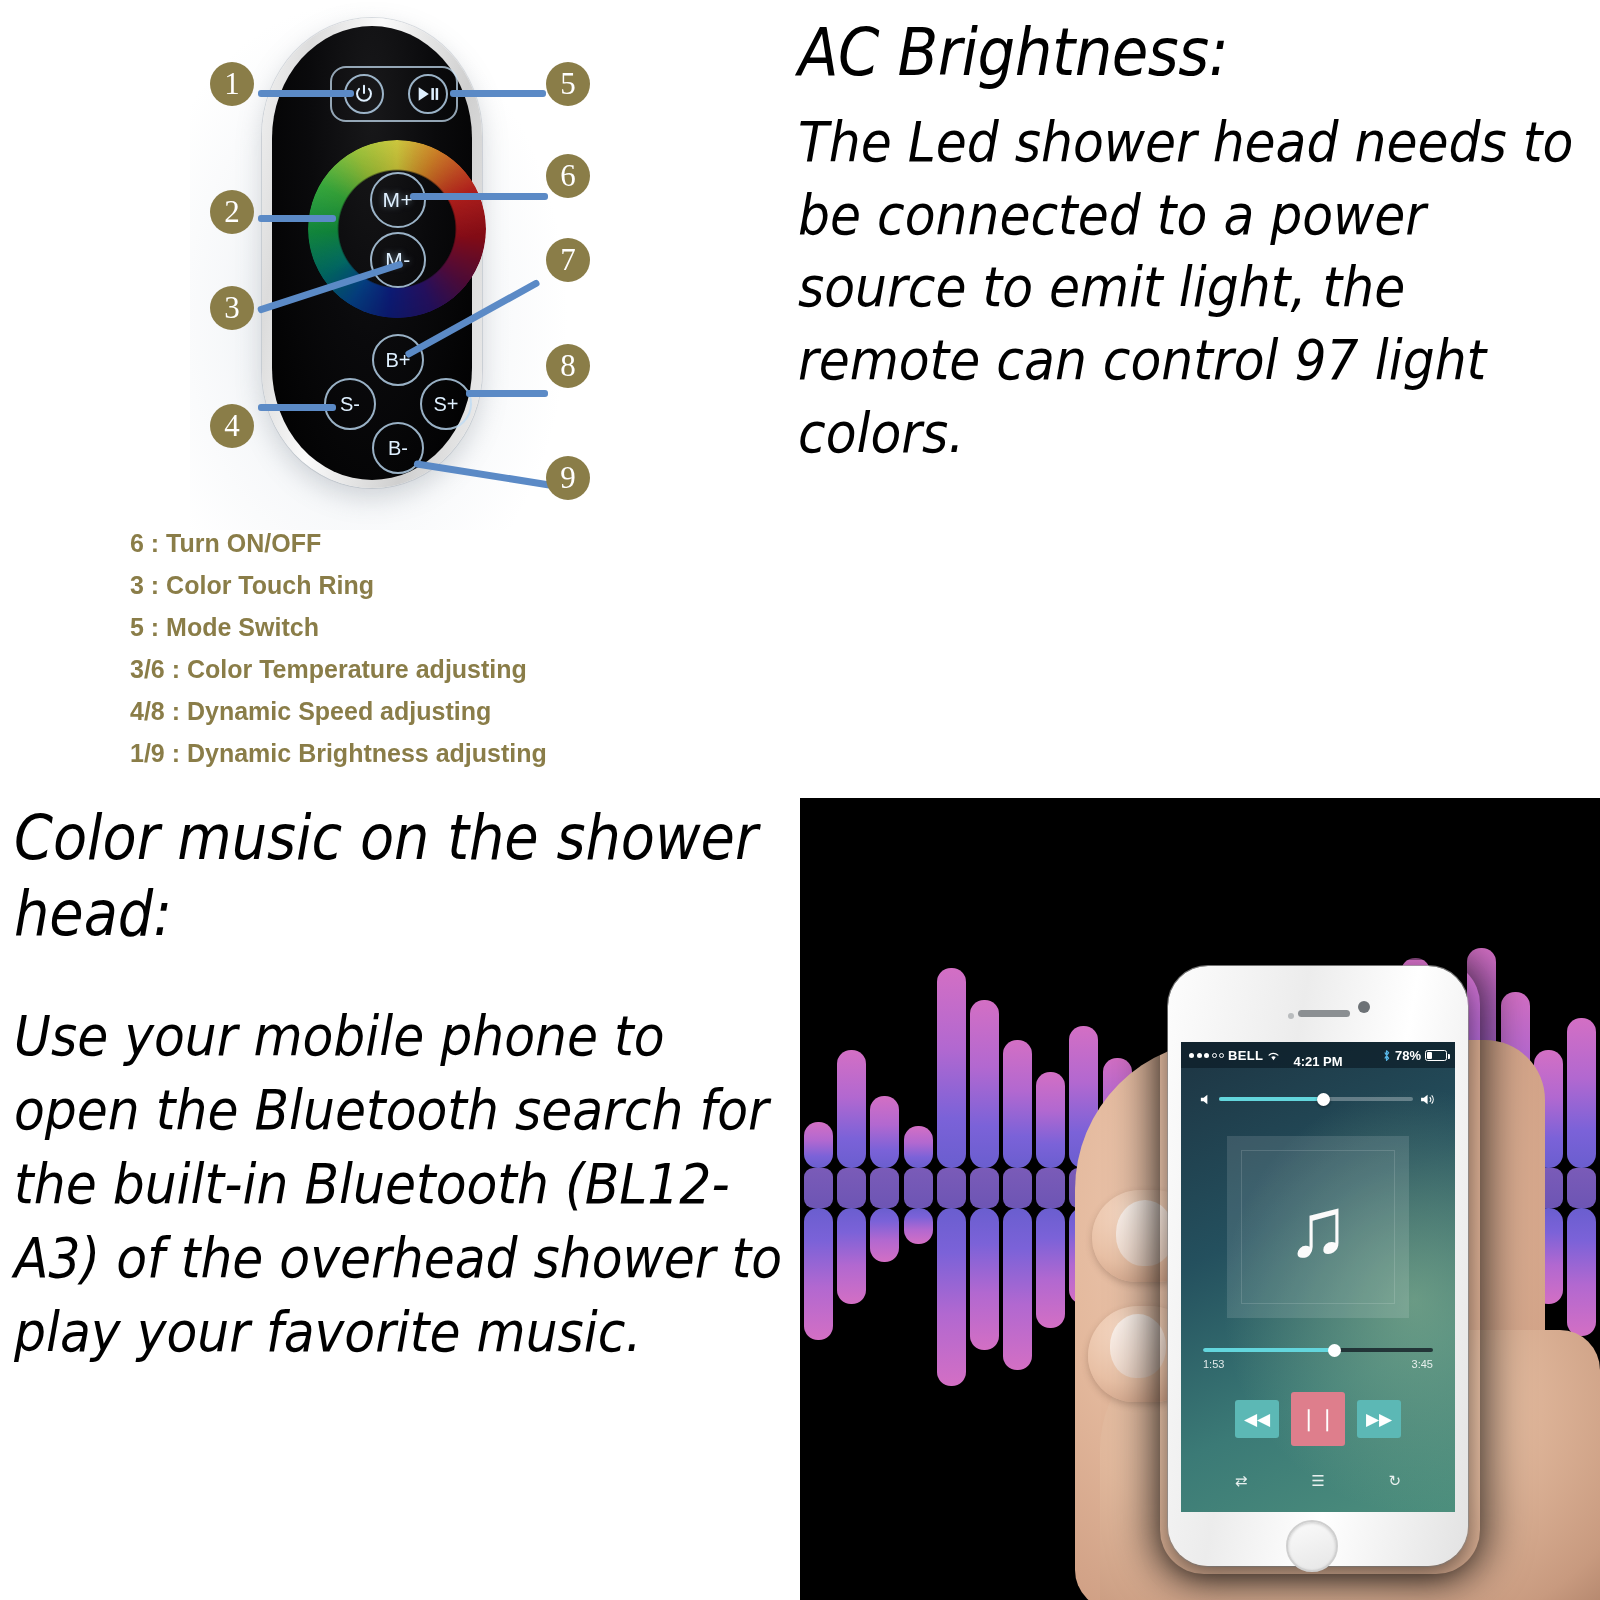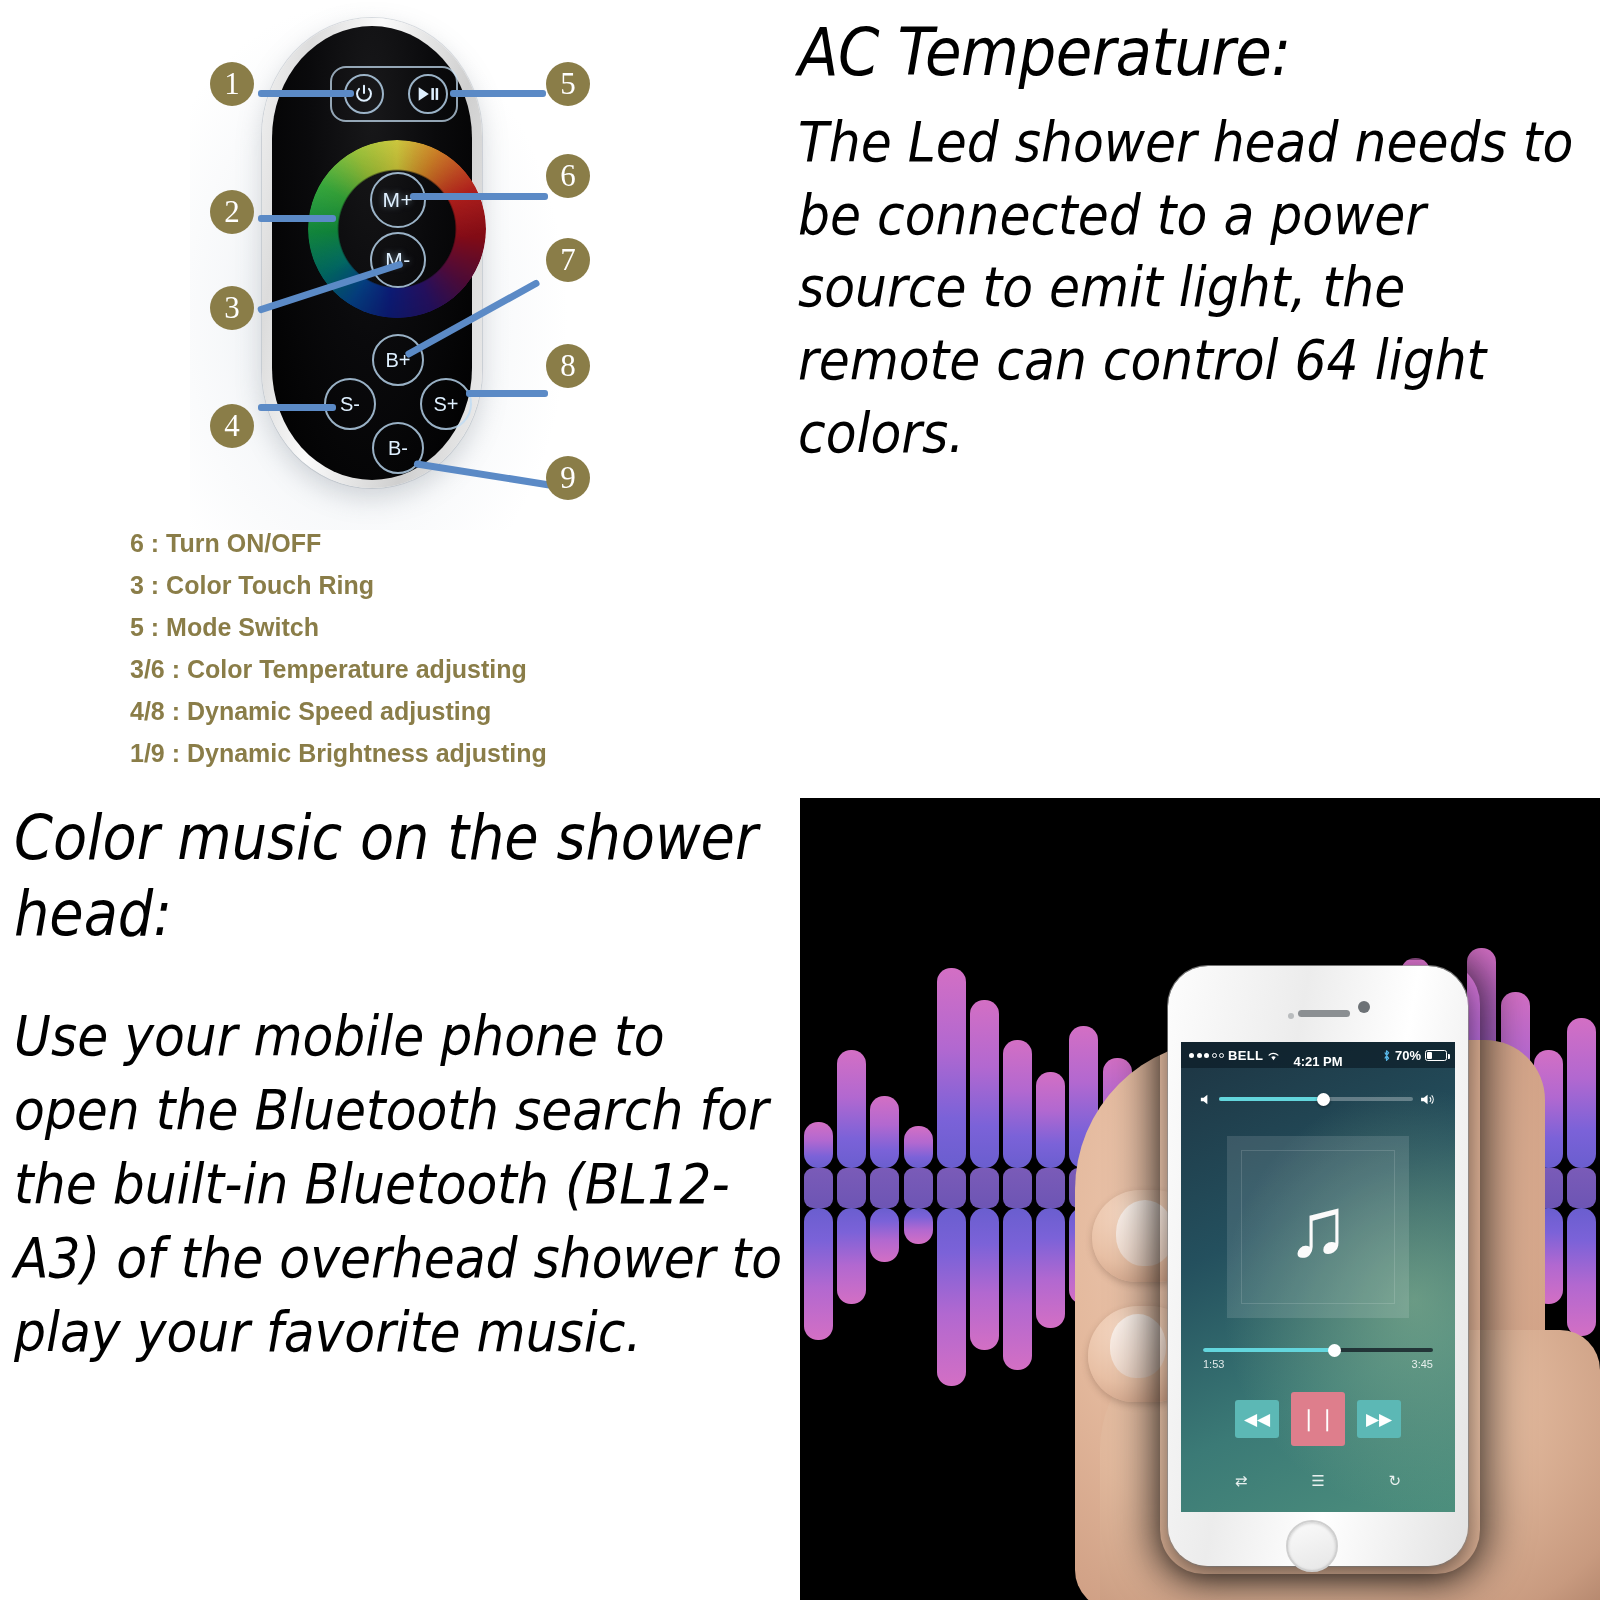--- a/index.html
+++ b/index.html
@@ -339,22 +339,22 @@
 <div id="legend">
   <div class="legend-item">6 : Turn ON/OFF</div>
   <div class="legend-item">3 : Color Touch Ring</div>
   <div class="legend-item">5 : Mode Switch</div>
   <div class="legend-item">3/6 : Color Temperature adjusting</div>
   <div class="legend-item">4/8 : Dynamic Speed adjusting</div>
   <div class="legend-item">1/9 : Dynamic Brightness adjusting</div>
 </div>
 
 <div id="ac-connection">
-  <div id="ac-title" class="head-italic">AC Temperature:</div>
-  <div id="ac-body" class="head-italic">The Led shower head needs to be connected to a power source to emit light, the remote can control 64 light colors.</div>
+  <div id="ac-title" class="head-italic">AC Brightness:</div>
+  <div id="ac-body" class="head-italic">The Led shower head needs to be connected to a power source to emit light, the remote can control 97 light colors.</div>
 </div>
 
 <div id="play-music">
   <div id="pm-title" class="head-italic">Color music on the shower head:</div>
   <div id="pm-body" class="head-italic">Use your mobile phone to open the Bluetooth search for the built-in Bluetooth (BL12-A3) of the overhead shower to play your favorite music.</div>
 </div>
 
 <div id="photo-panel">
   <div class="eq-wrap" id="eq-wrap">
       <div class="eq-bar" style="left: 4px; width: 29.1667px; top: 324px; height: 46px;"></div>
@@ -455,21 +455,21 @@
       <span class="sb-carrier">BELL</span>
       <svg width="13" height="11" viewBox="0 0 16 13">
         <path d="M8 12.2 L5.2 8.4 A4.6 4.6 0 0 1 10.8 8.4 Z" fill="#fff"></path>
         <path d="M2.6 6.1 A8 8 0 0 1 13.4 6.1" stroke="#fff" stroke-width="1.5" fill="none" stroke-linecap="round"></path>
       </svg>
       <span class="sb-time">4:21 PM</span>
       <span class="sb-right">
         <svg width="9" height="13" viewBox="0 0 10 15">
           <path d="M3 4 L7.4 10.8 L5 13 V2 L7.4 4.2 L3 11" stroke="#58b7e8" stroke-width="1.4" fill="none" stroke-linejoin="round"></path>
         </svg>
-        <span>70%</span>
+        <span>78%</span>
         <span class="battery">
             <span class="battery-fill"></span>
           </span>
       </span>
     </div>
 
     <div class="vol-row">
       <svg width="13" height="13" viewBox="0 0 14 14">
         <polygon points="2,5 5,5 9,2 9,12 5,9 2,9" fill="#fff"></polygon>
       </svg>

